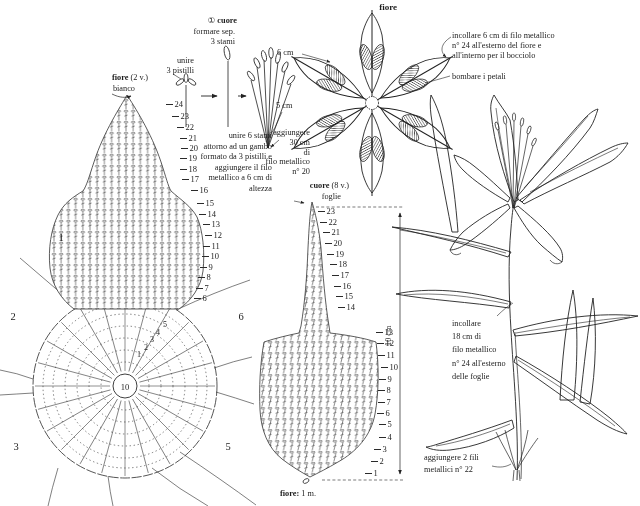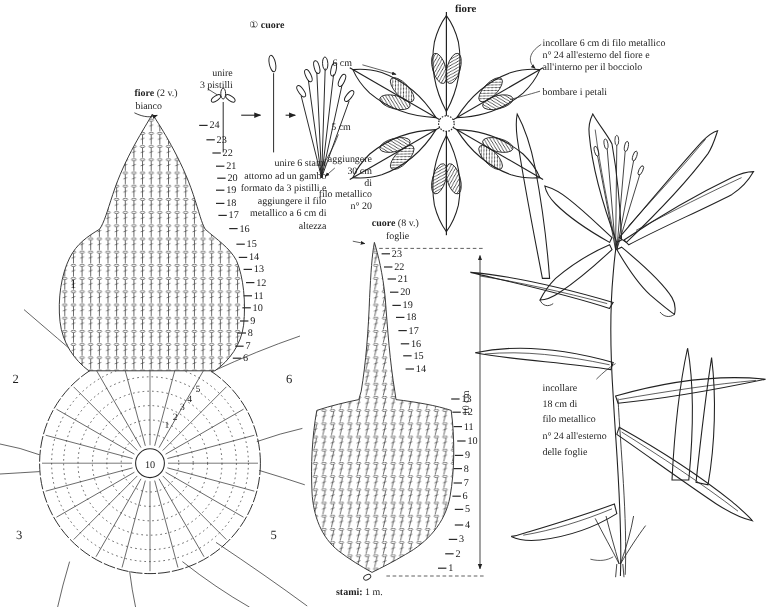--- a/index.html
+++ b/index.html
@@ -254,20 +254,22 @@
       <line x1="514" y1="470" x2="513" y2="481"></line>
       <line x1="519" y1="470" x2="520" y2="481"></line>
     </g>
 
     <path d="M497,316 C503,310 508,306 513,303" stroke-width="0.6"></path>
     <path d="M492,466 C500,468 506,467 511,464" stroke-width="0.6"></path>
   </g>
 </svg>
 
 <span class="ann c" style="left:175px;top:15px;width:62px"><span class="mk">①</span> <span class="b">cuore</span></span>
+<span class="ann c" style="left:169px;top:27px;width:66px">formare sep.
+3 stami</span>
 <span class="ann c" style="left:148px;top:56px;width:46px">unire
 3 pistilli</span>
 <span class="ann c" style="left:150px;top:131px;width:122px;line-height:10.6px">unire 6 stami
 attorno ad un gambo
 formato da 3 pistilli e
 aggiungere il filo
 metallico a 6 cm di
 altezza</span>
 <span class="ann c" style="left:238px;top:128px;width:72px;line-height:9.8px">aggiungere
 30 cm
@@ -282,27 +284,29 @@
 n° 24 all'esterno del fiore e
 all'interno per il bocciolo</span>
 <span class="ann" style="left:452px;top:72px;width:90px">bombare i petali</span>
 
 <span class="ann c" style="left:88px;top:73px;width:60px"><span class="b">fiore</span><span> (2 v.)</span></span>
 <span class="ann c" style="left:85px;top:84px;width:50px">bianco</span>
 
 <span class="ann c" style="left:287px;top:181px;width:62px"><span class="b">cuore</span><span> (8 v.)</span></span>
 <span class="ann c" style="left:287px;top:192px;width:54px">foglie</span>
 <span class="ann rot" style="left:384px;top:346px">10 cm</span>
-<span class="ann" style="left:280px;top:489px"><span class="b">stami:</span><span> 1 m.</span></span>
+<span class="ann" style="left:280px;top:489px"><span class="b">fiore:</span><span> 1 m.</span></span>
 
 <span class="ann" style="left:452px;top:317px;width:88px;line-height:13.2px">incollare
 18 cm di
 filo metallico
 n° 24 all'esterno
 delle foglie</span>
+<span class="ann" style="left:424px;top:452px;width:92px;line-height:11.5px">aggiungere 2 fili
+metallici n° 22</span>
 
 <span class="cl" style="left:125px;top:387px;font-size:8.5px">10</span>
 
 <div id="gen-labels">
       <span class="rl" style="left: 166px; top: 99px;">24</span>
       <span class="rl" style="left: 172px; top: 111px;">23</span>
       <span class="rl" style="left: 177px; top: 122px;">22</span>
       <span class="rl" style="left: 180px; top: 133px;">21</span>
       <span class="rl" style="left: 181px; top: 143px;">20</span>
       <span class="rl" style="left: 180px; top: 153px;">19</span>

